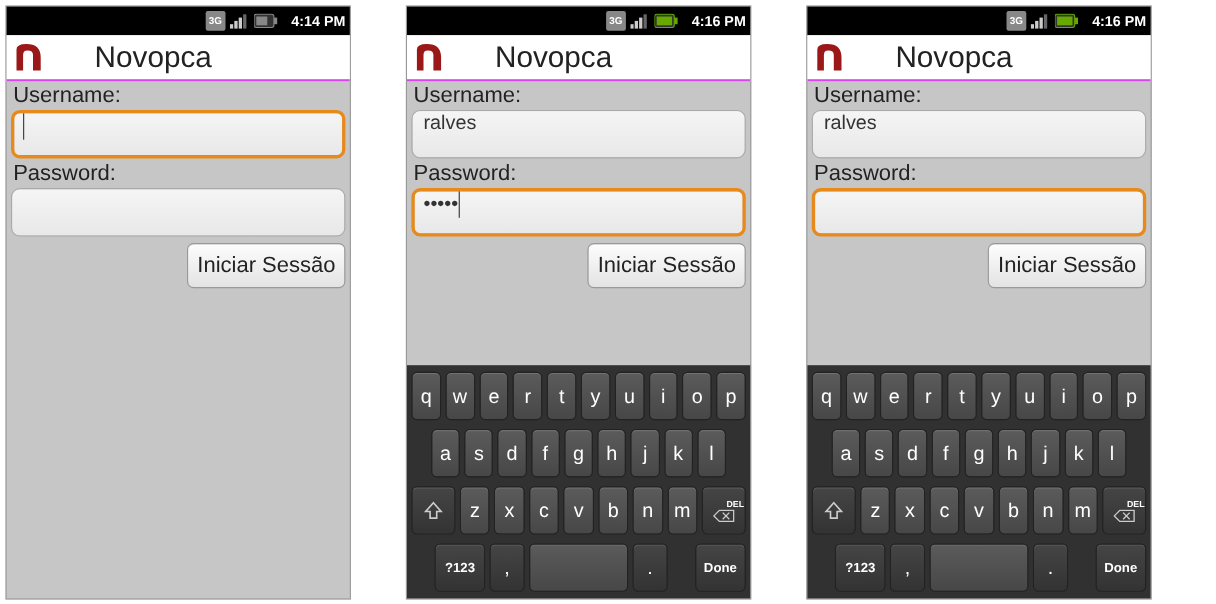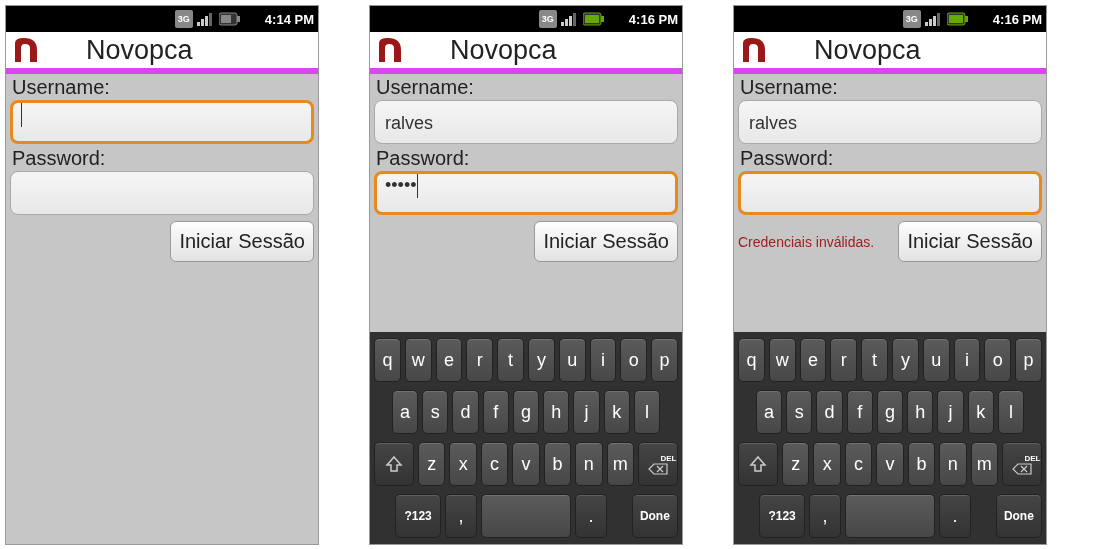--- a/index.html
+++ b/index.html
@@ -40,30 +40,30 @@
   .status-3g {
     background: #888;
     color: #fff;
     font-size: 9px;
     padding: 1px 3px;
     border-radius: 2px;
     font-weight: bold;
     line-height: 1;
   }
   .status-signal svg, .status-battery svg { display: block; }
-  .status-time { margin-left: 20px; }
+  .status-time { margin-left: 8px; }
 
   .titlebar {
     background: #fff;
     height: 42px;
     display: flex;
     align-items: center;
     gap: 18px;
     padding: 0 6px;
-    border-bottom: 6px solid #d946ef;
+    border-bottom: 2px solid #d946ef;
   }
   .logo-icon svg { display: block; }
   .title-text {
     font-size: 27px;
     color: #222;
     font-weight: normal;
     margin-left: 26px;
   }
 
   .content {
@@ -74,21 +74,21 @@
     font-size: 20px;
     color: #222;
     margin: 0 0 1px 2px;
   }
   .input {
     width: 100%;
     height: 44px;
     background: linear-gradient(#f5f5f5, #e8e8e8);
     border: 1px solid #aaa;
     border-radius: 8px;
-    padding: 12px 10px;
+    padding: 0 10px;
     font-size: 18px;
     color: #333;
     margin-bottom: 3px;
   }
   .input.focused {
     border: 3px solid #e88a1b;
     padding: 0 8px;
   }
   .input-cursor {
     display: inline-block;
@@ -315,21 +315,20 @@
         </svg>
     </span>
     <span class="title-text">Novopca</span>
   </div>
   <div class="content">
     <div class="label">Username:</div>
     <div class="input">ralves</div>
     <div class="label">Password:</div>
     <div class="input focused"></div>
     <div class="btn-row">
-      <span class="error-text">Credenciais inválidas.</span>
       <button class="btn">Iniciar Sessão</button>
     </div>
   </div>
   <div class="keyboard">
     <div class="kb-row">
       <div class="key">q</div>
       <div class="key">w</div>
       <div class="key">e</div>
       <div class="key">r</div>
       <div class="key">t</div>

